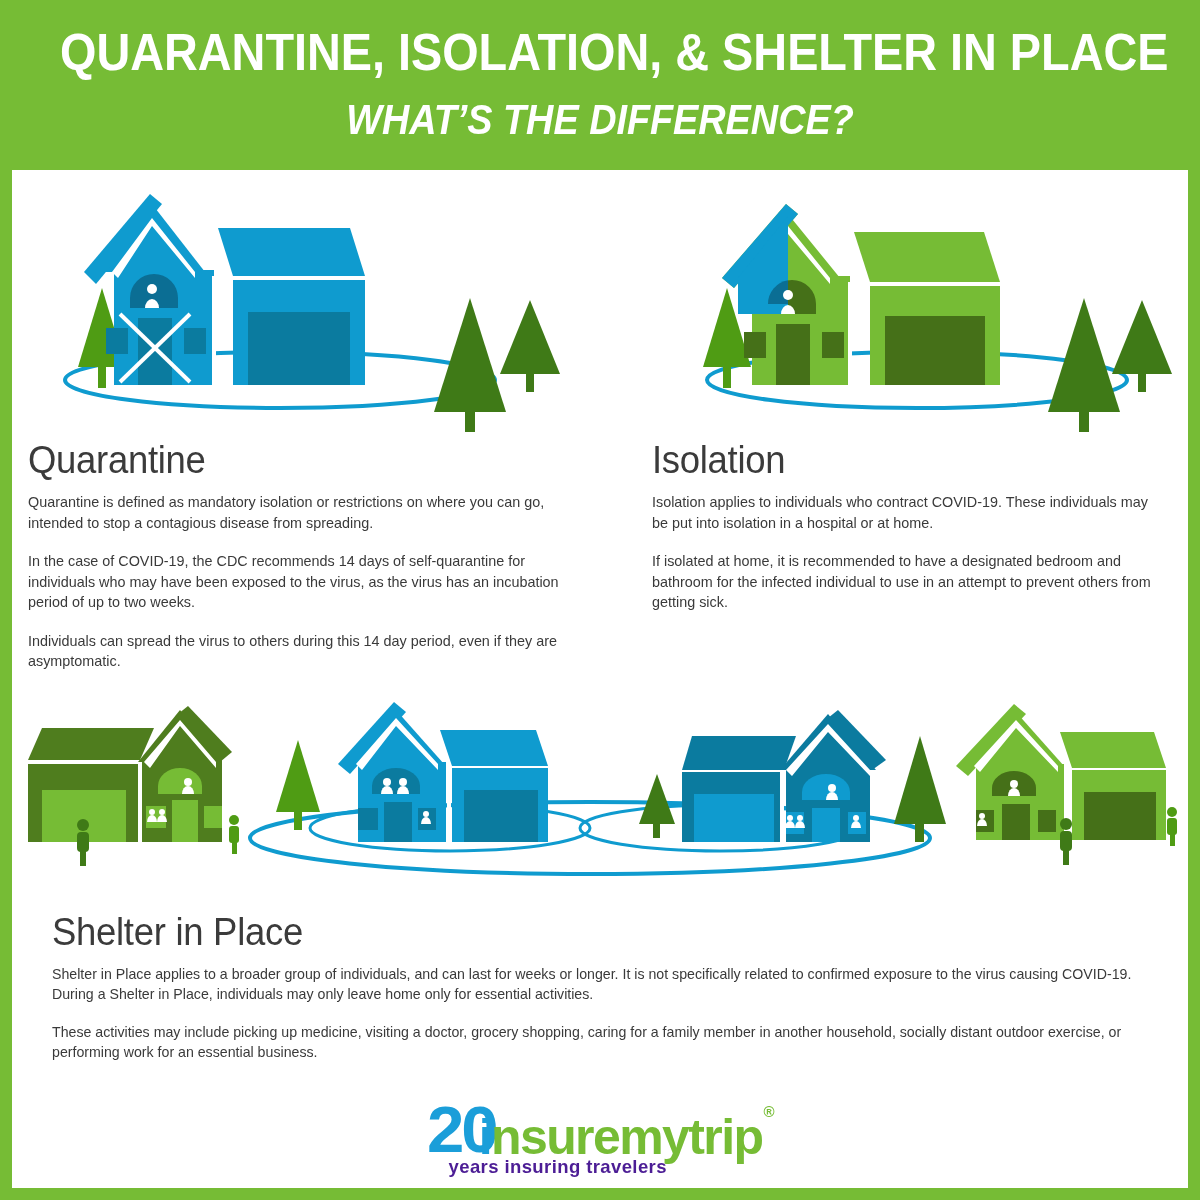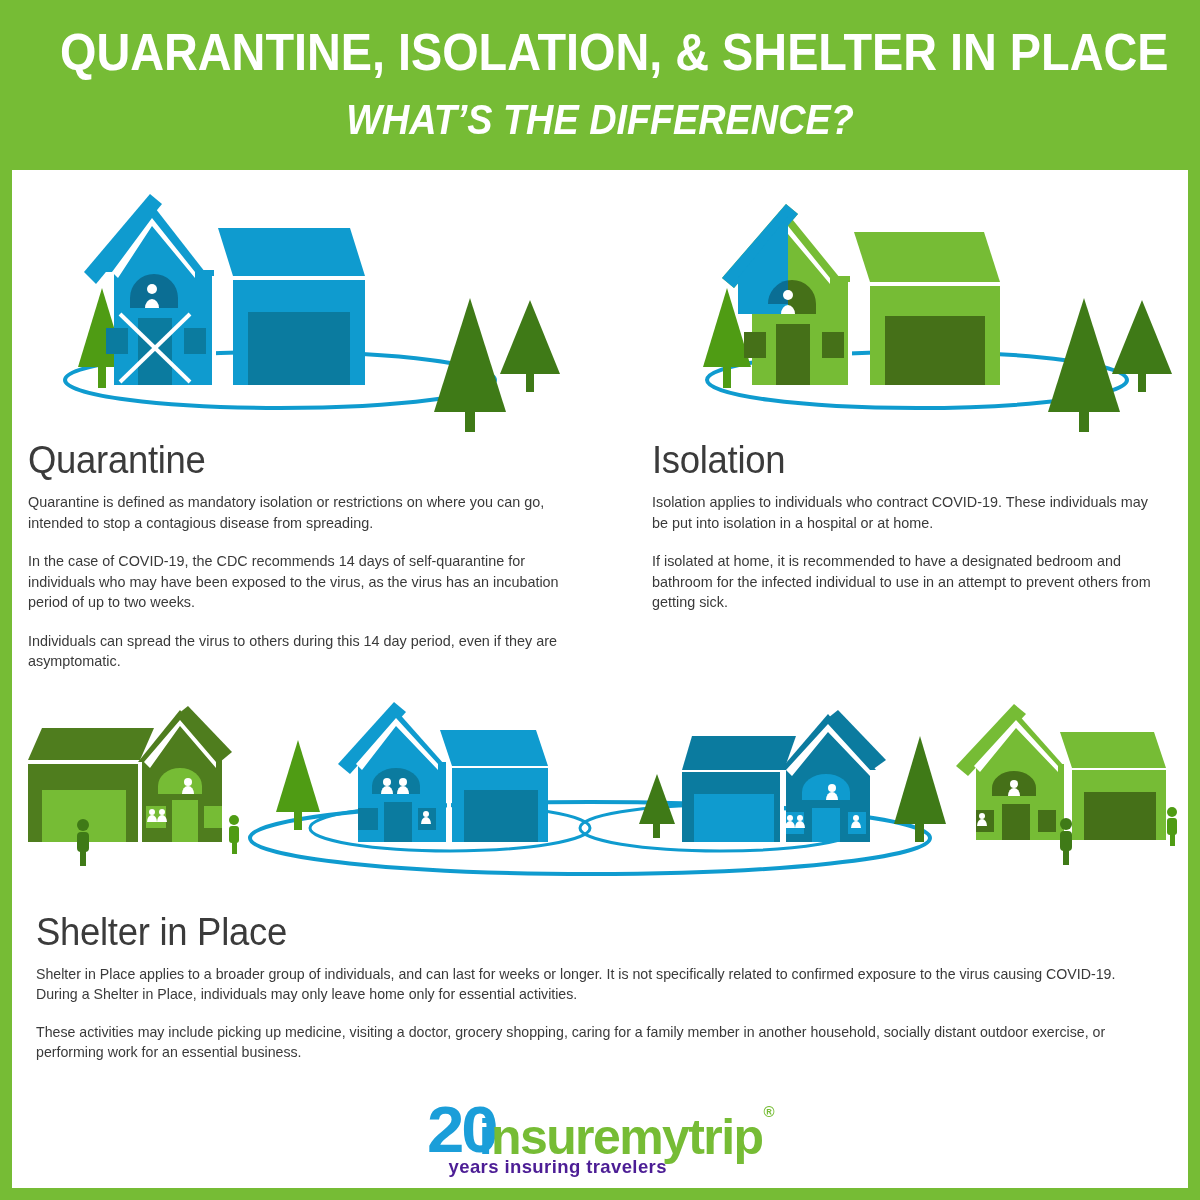--- a/index.html
+++ b/index.html
@@ -65,21 +65,21 @@
     font-size:14.6px;
     line-height:20.5px;
     color:#3a3a3a;
     margin:0 0 18px 0;
     transform:scaleX(0.985);
     transform-origin:left top;
   }
   .body-p:last-child{margin-bottom:0;}
   .txt-left{position:absolute;left:16px;top:268px;width:562px;}
   .txt-right{position:absolute;left:640px;top:268px;width:520px;}
-  .txt-bottom{position:absolute;left:24px;top:740px;width:1140px;}
+  .txt-bottom{position:absolute;left:40px;top:740px;width:1140px;}
   .txt-bottom .body-p{font-size:14.4px;line-height:20px;}
   .col-head-wrap{margin-bottom:10px;}
   
   .logo{
     position:absolute;left:0;right:0;top:928px;
     text-align:center;
   }
   .logo-inner{display:inline-block;position:relative;}
   .logo-row{
     font-size:0;

